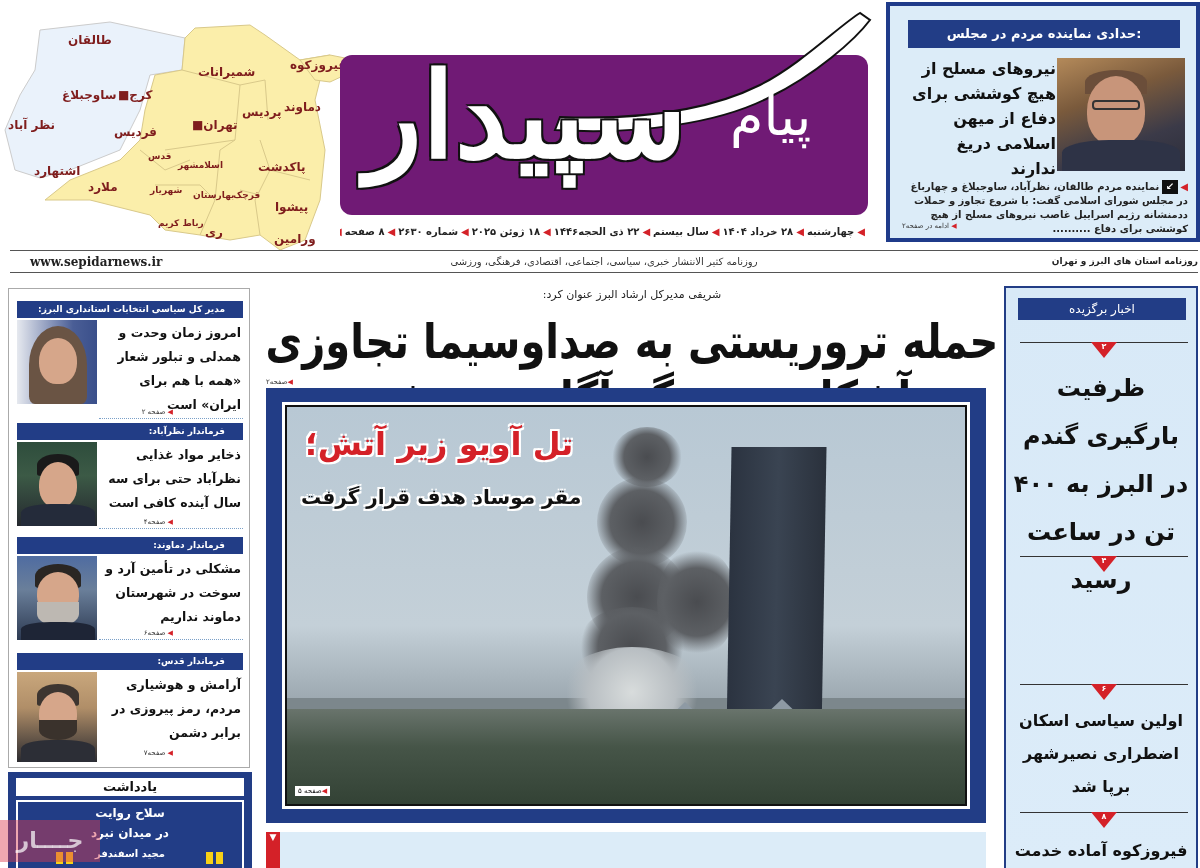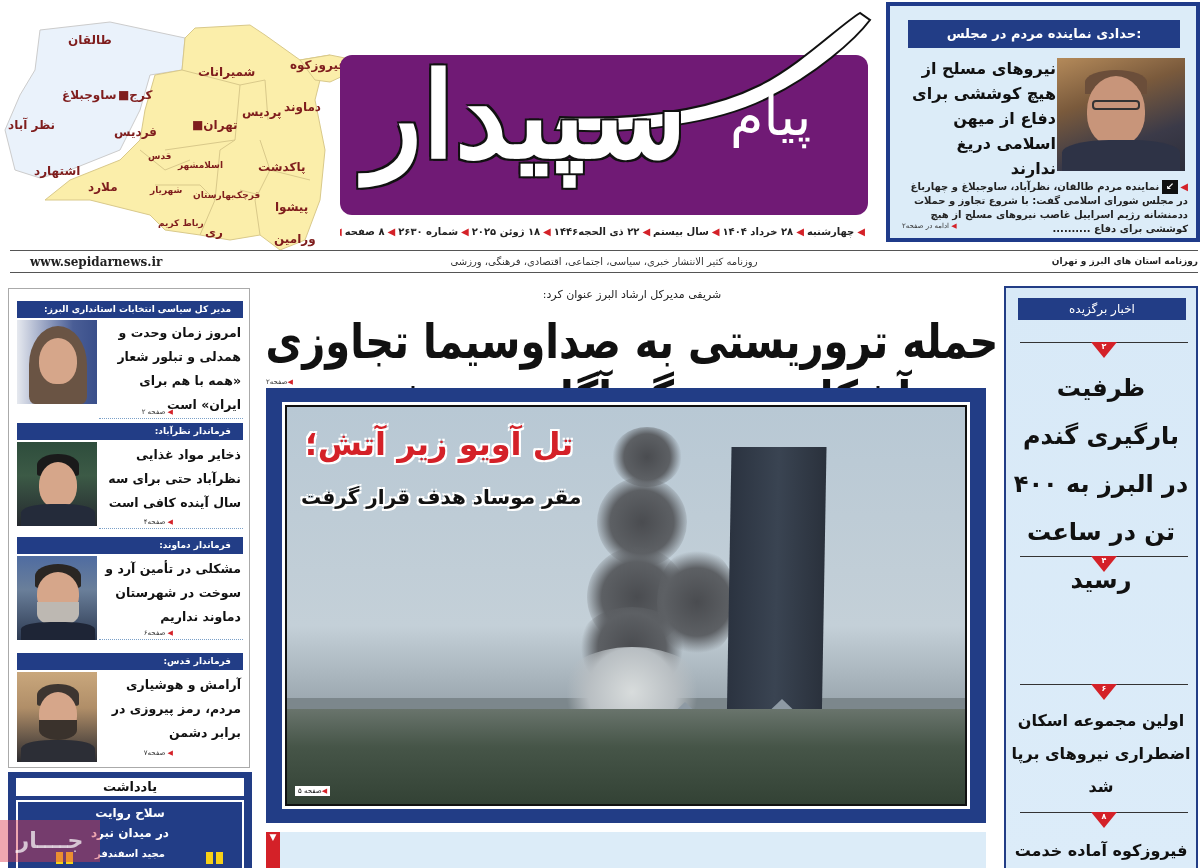--- a/index.html
+++ b/index.html
@@ -39,21 +39,21 @@
   .tr-head{position:absolute;right:140px;top:50px;width:150px;font-size:16px;font-weight:bold;color:#111;text-align:right;line-height:25px;direction:rtl;}
   .tr-body{position:absolute;left:10px;right:8px;top:174px;font-size:10px;font-weight:bold;color:#222;text-align:right;line-height:14px;direction:rtl;}
   .tr-body .arrow-icon{display:inline-block;width:16px;height:14px;background:#111;color:#fff;font-size:10px;text-align:center;line-height:14px;margin-left:3px;vertical-align:middle;}
   .tr-body .red-tri{color:#d42128;margin-left:2px;}
   .tr-more{position:absolute;left:12px;bottom:8px;font-size:7px;color:#333;direction:rtl;}
   .tr-more .red-tri{color:#d42128;}
 
   
   .left-col{left:8px;top:288px;width:242px;height:480px;border:1px solid #aaa;background:#fff;}
   .lc-item{position:absolute;left:8px;width:226px;}
-  .lc-kicker{height:17px;background:#223d86;color:#fff;font-size:9px;font-weight:bold;text-align:right;padding-right:12px;line-height:17px;direction:rtl;}
+  .lc-kicker{height:17px;background:#223d86;color:#fff;font-size:9px;font-weight:bold;text-align:right;padding-right:18px;line-height:17px;direction:rtl;}
   .lc-photo{position:absolute;left:0;top:19px;width:80px;height:84px;}
   .lc-text{position:absolute;right:2px;top:20px;width:144px;font-size:12.5px;font-weight:bold;color:#111;text-align:right;line-height:24px;direction:rtl;}
   .lc-page{position:absolute;right:70px;font-size:7px;color:#333;direction:rtl;}
   .lc-page .red-tri{color:#d42128;}
   .lc-dotline{position:absolute;left:82px;right:0;border-bottom:1px dotted #7aa0c8;}
 
   .photo-woman{background:linear-gradient(90deg,#e6e9ef 0%,#4a5e96 70%,#3a4f8a 100%);}
   .photo-man1{background:linear-gradient(180deg,#2e4d3c 0%,#3c5a46 40%,#25282f 100%);}
   .photo-man2{background:linear-gradient(180deg,#4f6ca1 0%,#6a7f9a 40%,#2d3a52 100%);}
   .photo-man3{background:linear-gradient(180deg,#c9a77c 0%,#b08e68 40%,#2b2b30 100%);}
@@ -277,20 +277,20 @@
 
   <div class="rc-div" style="top:268px;"></div>
   <div class="rc-num" style="top:268px;">
       <span>۴</span>
     </div>
 
   <div class="rc-div" style="top:396px;"></div>
   <div class="rc-num" style="top:396px;">
       <span>۶</span>
     </div>
-  <div class="rc-text" style="top:416px;font-size:16px;line-height:33px;">اولین مجموعه اسکان اضطراری نیروهای برپا شد</div>
+  <div class="rc-text" style="top:416px;font-size:16px;line-height:33px;">اولین سیاسی اسکان اضطراری نصیرشهر برپا شد</div>
 
   <div class="rc-div" style="top:524px;"></div>
   <div class="rc-num" style="top:524px;">
       <span>۸</span>
     </div>
   <div class="rc-text" style="top:546px;font-size:16px;line-height:33px;">فیروزکوه آماده خدمت رسانی</div>
 </div>
 
 </body></html>

